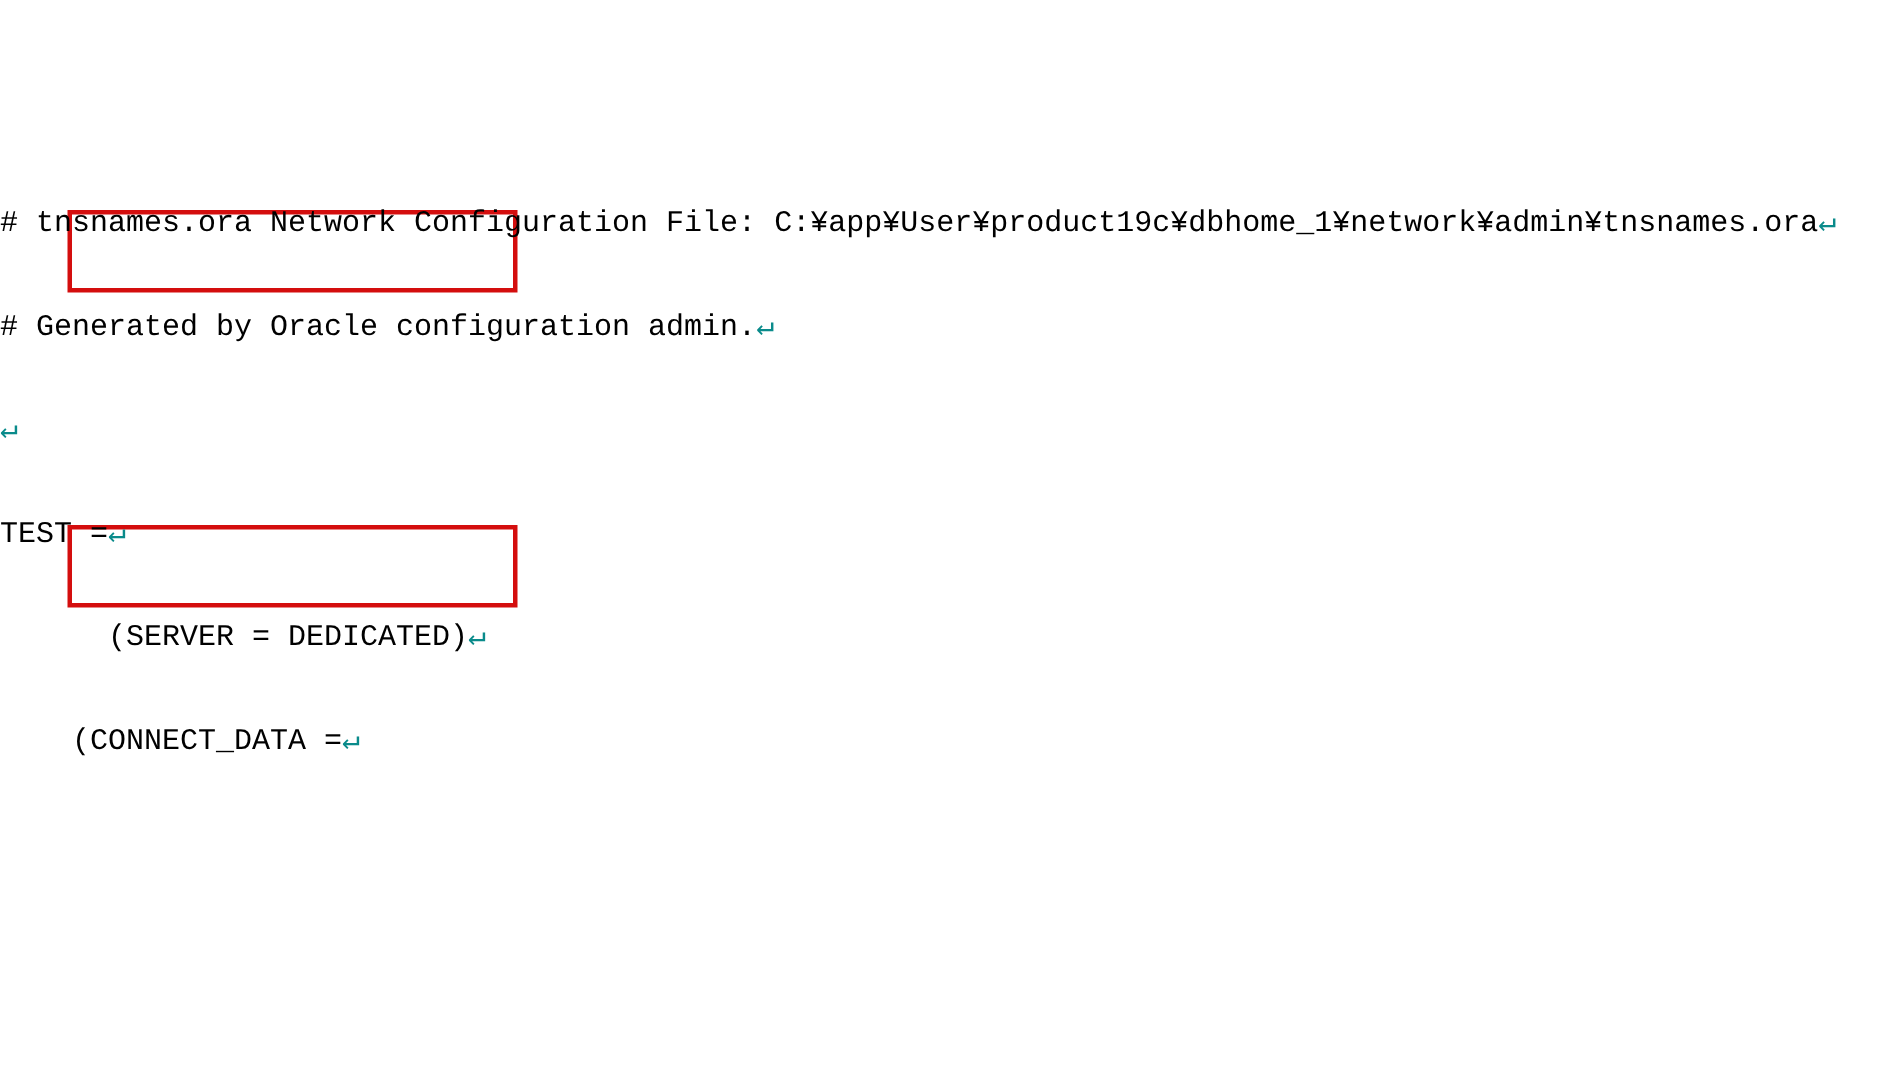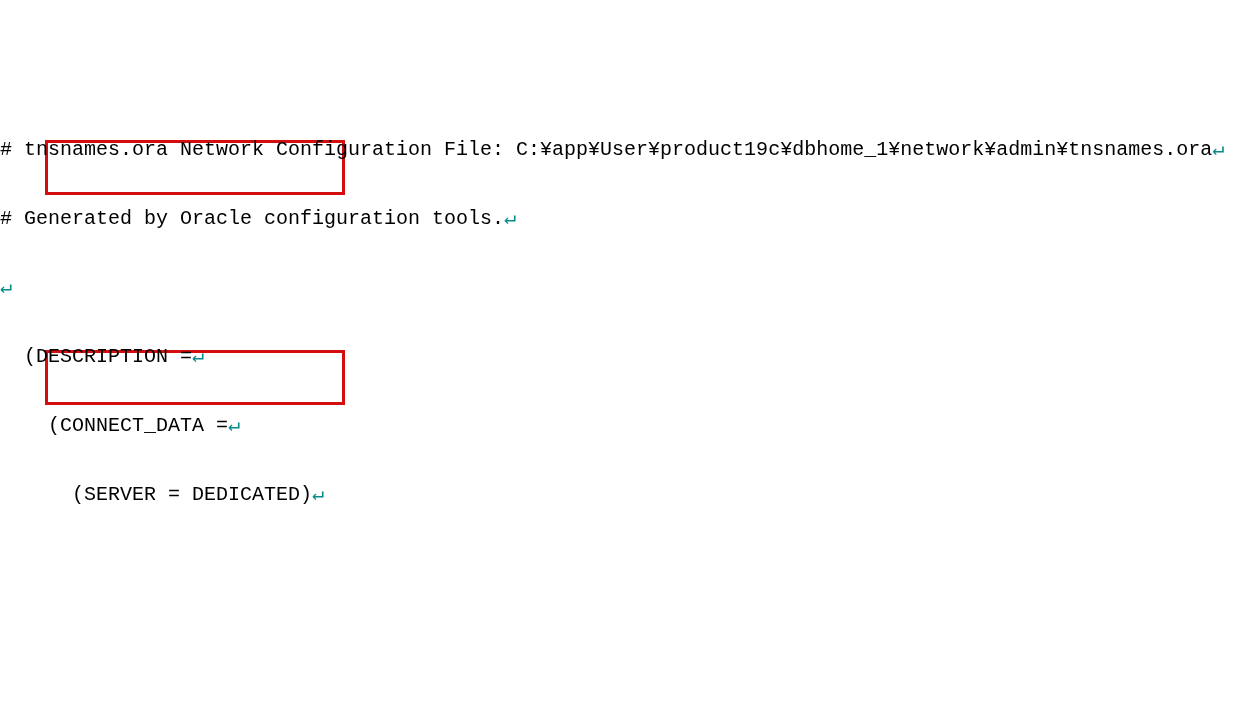--- a/index.html
+++ b/index.html
@@ -35,25 +35,25 @@
 </style>
 </head>
 <body>
 
 <div class="editor">
   <div class="hl" style="left:45px;top:140px;width:300px;height:55px;"></div>
   <div class="hl" style="left:45px;top:350px;width:300px;height:55px;"></div>
 
   
   <div class="line"><span class="txt"># tnsnames.ora Network Configuration File: C:¥app¥User¥product19c¥dbhome_1¥network¥admin¥tnsnames.ora</span><span class="nl">↵</span></div>
-  <div class="line"><span class="txt"># Generated by Oracle configuration tools.</span><span class="nl">↵</span></div>
+  <div class="line"><span class="txt"># Generated by Oracle configuration admin.</span><span class="nl">↵</span></div>
   <div class="line"><span class="txt"></span><span class="nl">↵</span></div>
-  <div class="line"><span class="txt">  (DESCRIPTION =</span><span class="nl">↵</span></div>
+  <div class="line"><span class="txt">TEST =</span><span class="nl">↵</span></div>
+  <div class="line"><span class="txt">      (SERVER = DEDICATED)</span><span class="nl">↵</span></div>
   <div class="line"><span class="txt">    (CONNECT_DATA =</span><span class="nl">↵</span></div>
-  <div class="line"><span class="txt">      (SERVER = DEDICATED)</span><span class="nl">↵</span></div>
   
   
   
   
   
   
   
   
   
   

